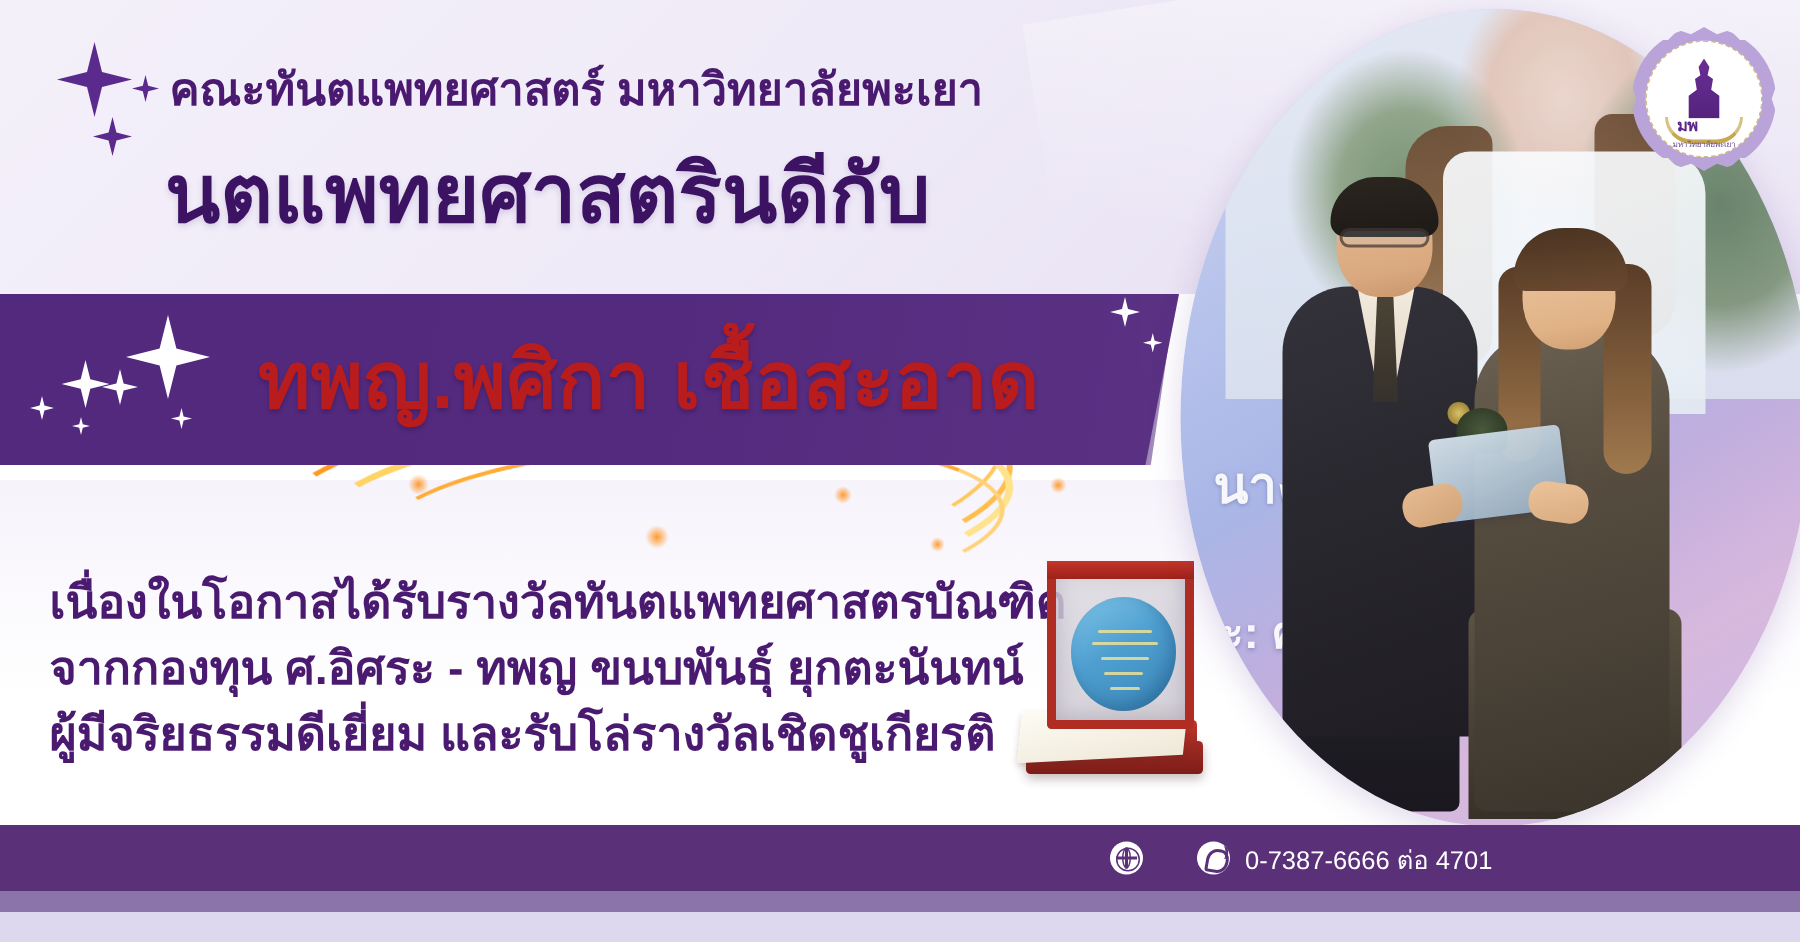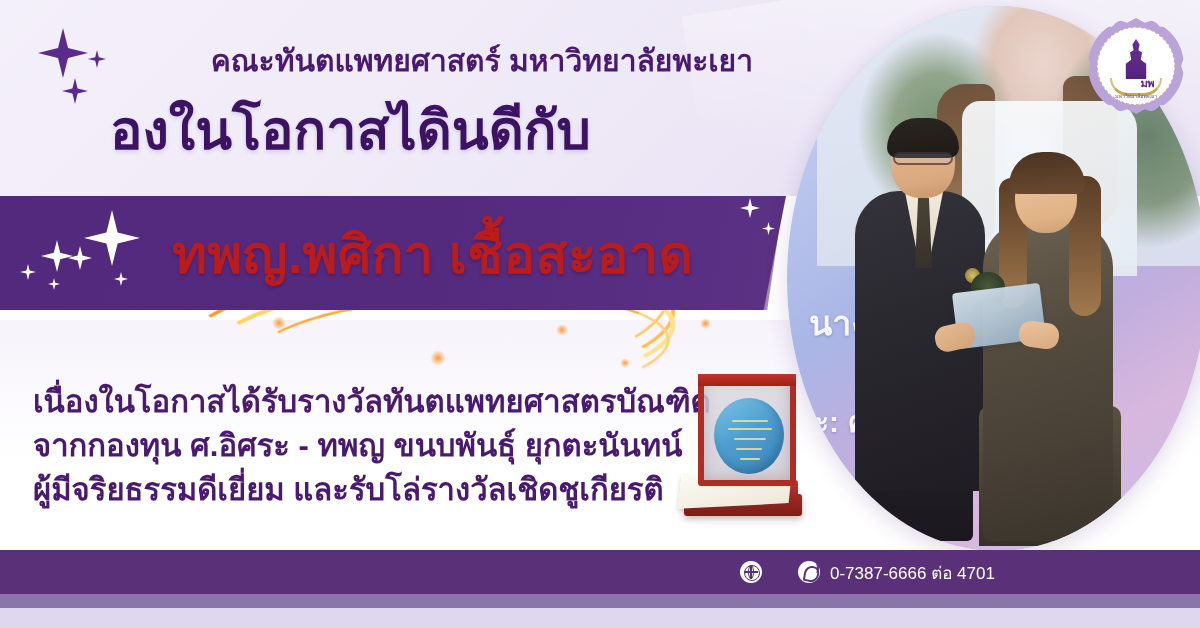--- a/index.html
+++ b/index.html
@@ -46,21 +46,20 @@
     position: absolute; left: 172px; top: 221px; width: 580px; height: 70px;
     color: #b91c1c; font-size: 53px; font-weight: bold; line-height: 68px;
     letter-spacing: .2px; white-space: nowrap;
     text-shadow: 0 2px 3px rgba(40,12,70,.35);
   }
   
   .subtitle {
     position: absolute; left: 113px; top: 42px; width: 640px;
     color: #4a1a70; font-size: 30px; font-weight: bold; line-height: 38px;
     white-space: nowrap;
-    text-align: right;
   }
   .headline {
     position: absolute; left: 110px; top: 96px; width: 660px;
     color: #3c1262; font-size: 54px; font-weight: bold; line-height: 68px;
     white-space: nowrap; text-shadow: 0 2px 4px rgba(90,50,140,.18);
   }
   
   .body-text {
     position: absolute; left: 33px; top: 380px; width: 680px;
     color: #4a1a70; font-size: 31px; font-weight: bold; line-height: 44px;
@@ -234,21 +233,21 @@
     position: absolute; left: 9px; top: 9px; width: 78px; height: 78px;
     border-radius: 50%; background: #ffffff;
     border: 1.5px dashed rgba(196,168,90,.75);
   }
   .seal-stupa {
     position: absolute; left: 33px; top: 21px; width: 30px; height: 40px;
     background: linear-gradient(180deg,#6a2e96 0%, #54237c 100%);
     clip-path: polygon(50% 0%, 62% 14%, 58% 28%, 70% 34%, 66% 52%, 84% 62%, 84% 100%, 16% 100%, 16% 62%, 34% 52%, 30% 34%, 42% 28%, 38% 14%);
   }
   .seal-text {
-    position: absolute; left: 30px; top: 56px; width: 36px; text-align: right;
+    position: absolute; left: 30px; top: 56px; width: 36px; text-align: left;
     color: #5a2588; font-size: 11px; font-weight: bold; letter-spacing: -.5px;
   }
   .seal-laurel {
     position: absolute; left: 22px; top: 60px; width: 52px; height: 18px;
     border-bottom: 3px solid #c8a84e; border-radius: 0 0 26px 26px;
     border-left: 2px solid rgba(200,168,78,.7); border-right: 2px solid rgba(200,168,78,.7);
   }
   .seal-caption {
     position: absolute; left: 14px; top: 74px; width: 68px; text-align: center;
     color: #6a4a8c; font-size: 5.5px; letter-spacing: -.2px;
@@ -346,21 +345,21 @@
   <div class="bg-top"></div>
   <div class="bg-top-sheen"></div>
   <div class="bg-white"></div>
   <div class="bg-white-tint"></div>
 
   <div class="spark purple" style="left:38px; top:28px; width:50px; height:50px;"></div>
   <div class="spark purple" style="left:88px; top:50px; width:18px; height:18px;"></div>
   <div class="spark purple" style="left:62px; top:78px; width:26px; height:26px;"></div>
 
   <div class="subtitle">คณะทันตแพทยศาสตร์ มหาวิทยาลัยพะเยา</div>
-  <div class="headline">องในโอกาสไดินดีกับ</div>
+  <div class="headline">นตแพทยศาสตรินดีกับ</div>
 
   <div class="swoosh-wrap">
     <div class="swoosh" style="left:150px; top:-58px; width:520px; height:150px; border-width:3px; border-top-color:#ffb13d; border-right-color:#ffc85e; transform:rotate(-6deg);"></div>
     <div class="swoosh" style="left:176px; top:-44px; width:500px; height:140px; border-width:4px; border-top-color:#ff9a1f; border-right-color:#ffbe4a; transform:rotate(-5deg);"></div>
     <div class="swoosh" style="left:206px; top:-30px; width:470px; height:128px; border-width:5px; border-top-color:#ffd464; border-right-color:#ffe38c; transform:rotate(-4deg);"></div>
     <div class="swoosh" style="left:250px; top:-12px; width:420px; height:112px; border-width:3px; border-top-color:#ffab34; border-right-color:#ffd27a; transform:rotate(-3deg);"></div>
     <div class="swoosh" style="left:300px; top:4px; width:380px; height:96px; border-width:2px; border-top-color:#ffc濃;"></div>
     <div class="glow-dot" style="left:272px; top:10px; width:14px; height:14px;"></div>
     <div class="glow-dot" style="left:430px; top:44px; width:16px; height:16px;"></div>
     <div class="glow-dot" style="left:556px; top:18px; width:12px; height:12px;"></div>

